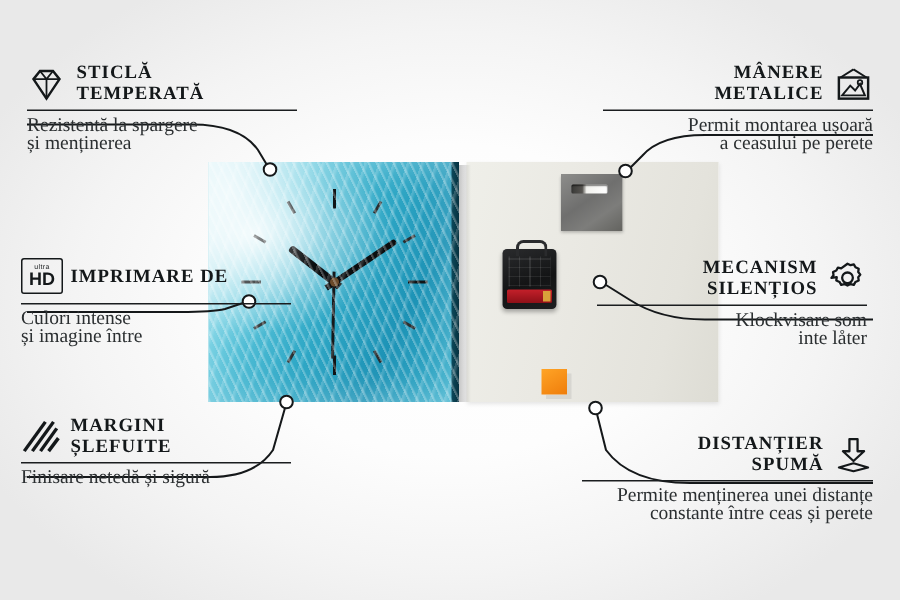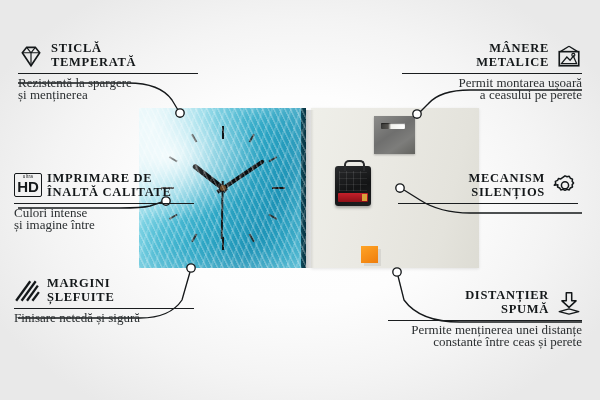--- a/index.html
+++ b/index.html
@@ -114,21 +114,21 @@
     font-family:"Liberation Serif", serif;
     font-size:13px;line-height:11.5px;color:#2b2f31;
   }
   .callout.right .sub{text-align:right;}
 
   .hd-badge{
     width:26px;height:22px;border:1.5px solid #14181a;border-radius:2px;
     display:flex;flex-direction:column;align-items:center;justify-content:center;line-height:1;
   }
   .hd-badge .u{font-size:4.6px;letter-spacing:.3px;font-family:"Liberation Sans",sans-serif;color:#14181a;}
-  .hd-badge .h{font-size:15px;font-weight:bold;font-family:"Liberation Sans",sans-serif;color:#14181a;text-align:right;}
+  .hd-badge .h{font-size:12px;font-weight:bold;font-family:"Liberation Sans",sans-serif;color:#14181a;text-align:right;}
 
   
   #wires{position:absolute;left:0;top:0;width:600px;height:400px;pointer-events:none;}
   #wires path{fill:none;stroke:#15181a;stroke-width:1.35;}
   #wires circle{fill:#ffffff;stroke:#15181a;stroke-width:1.35;}
 </style>
 </head>
 <body>
 
 <div id="stage">
@@ -238,21 +238,21 @@
 
   <div class="callout left" style="left:14px;top:172px;">
     <div class="head">
       <span class="ico">
         <span class="hd-badge">
           <span class="u">ultra</span>
           <span class="h">HD</span>
         </span>
       </span>
       <span class="title">
-        <span>IMPRIMARE DE</span><br><span>ÎNALTĂ CALITATE</span>
+        <span>IMPRIMARE DE</span><br>
       </span>
     </div>
     <div class="rule"></div>
     <div class="sub">
       <span>Culori intense</span><br><span>și imagine între</span>
     </div>
   </div>
 
   <div class="callout right" style="left:402px;top:42px;">
     <div class="head">
@@ -302,20 +302,23 @@
         <span>MECANISM</span><br><span>SILENȚIOS</span>
       </span>
       <span class="ico">
         <svg viewBox="0 0 24 24">
             <path d="M12 2.6l1.9.9 2-.5 1 1.8 2 .9-.3 2 1.3 1.6-1.3 1.6.3 2-2 .9-1 1.8-2-.5-1.9.9-1.9-.9-2 .5-1-1.8-2-.9.3-2L2.1 11.3 3.4 9.7l-.3-2 2-.9 1-1.8 2 .5z" fill="none" stroke="currentColor" stroke-width="1.4" stroke-linejoin="round"></path>
             <circle cx="12" cy="11.3" r="3.3" fill="none" stroke="currentColor" stroke-width="1.4"></circle>
           </svg>
       </span>
     </div>
     <div class="rule"></div>
+    <div class="sub">
+      <span>Klockvisare som</span><br><span>inte låter</span>
+    </div>
   </div>
 
   <div class="callout right" style="left:388px;top:289px;width:194px;">
     <div class="head">
       <span class="title" style="text-align:right;">
         <span>DISTANȚIER</span><br><span>SPUMĂ</span>
       </span>
       <span class="ico">
         <svg viewBox="0 0 24 24">
             <path d="M9.5 2.5 H14.5 V10 H18.5 L12 16 L5.5 10 H9.5 Z" fill="none" stroke="currentColor" stroke-width="1.4" stroke-linejoin="round"></path>

